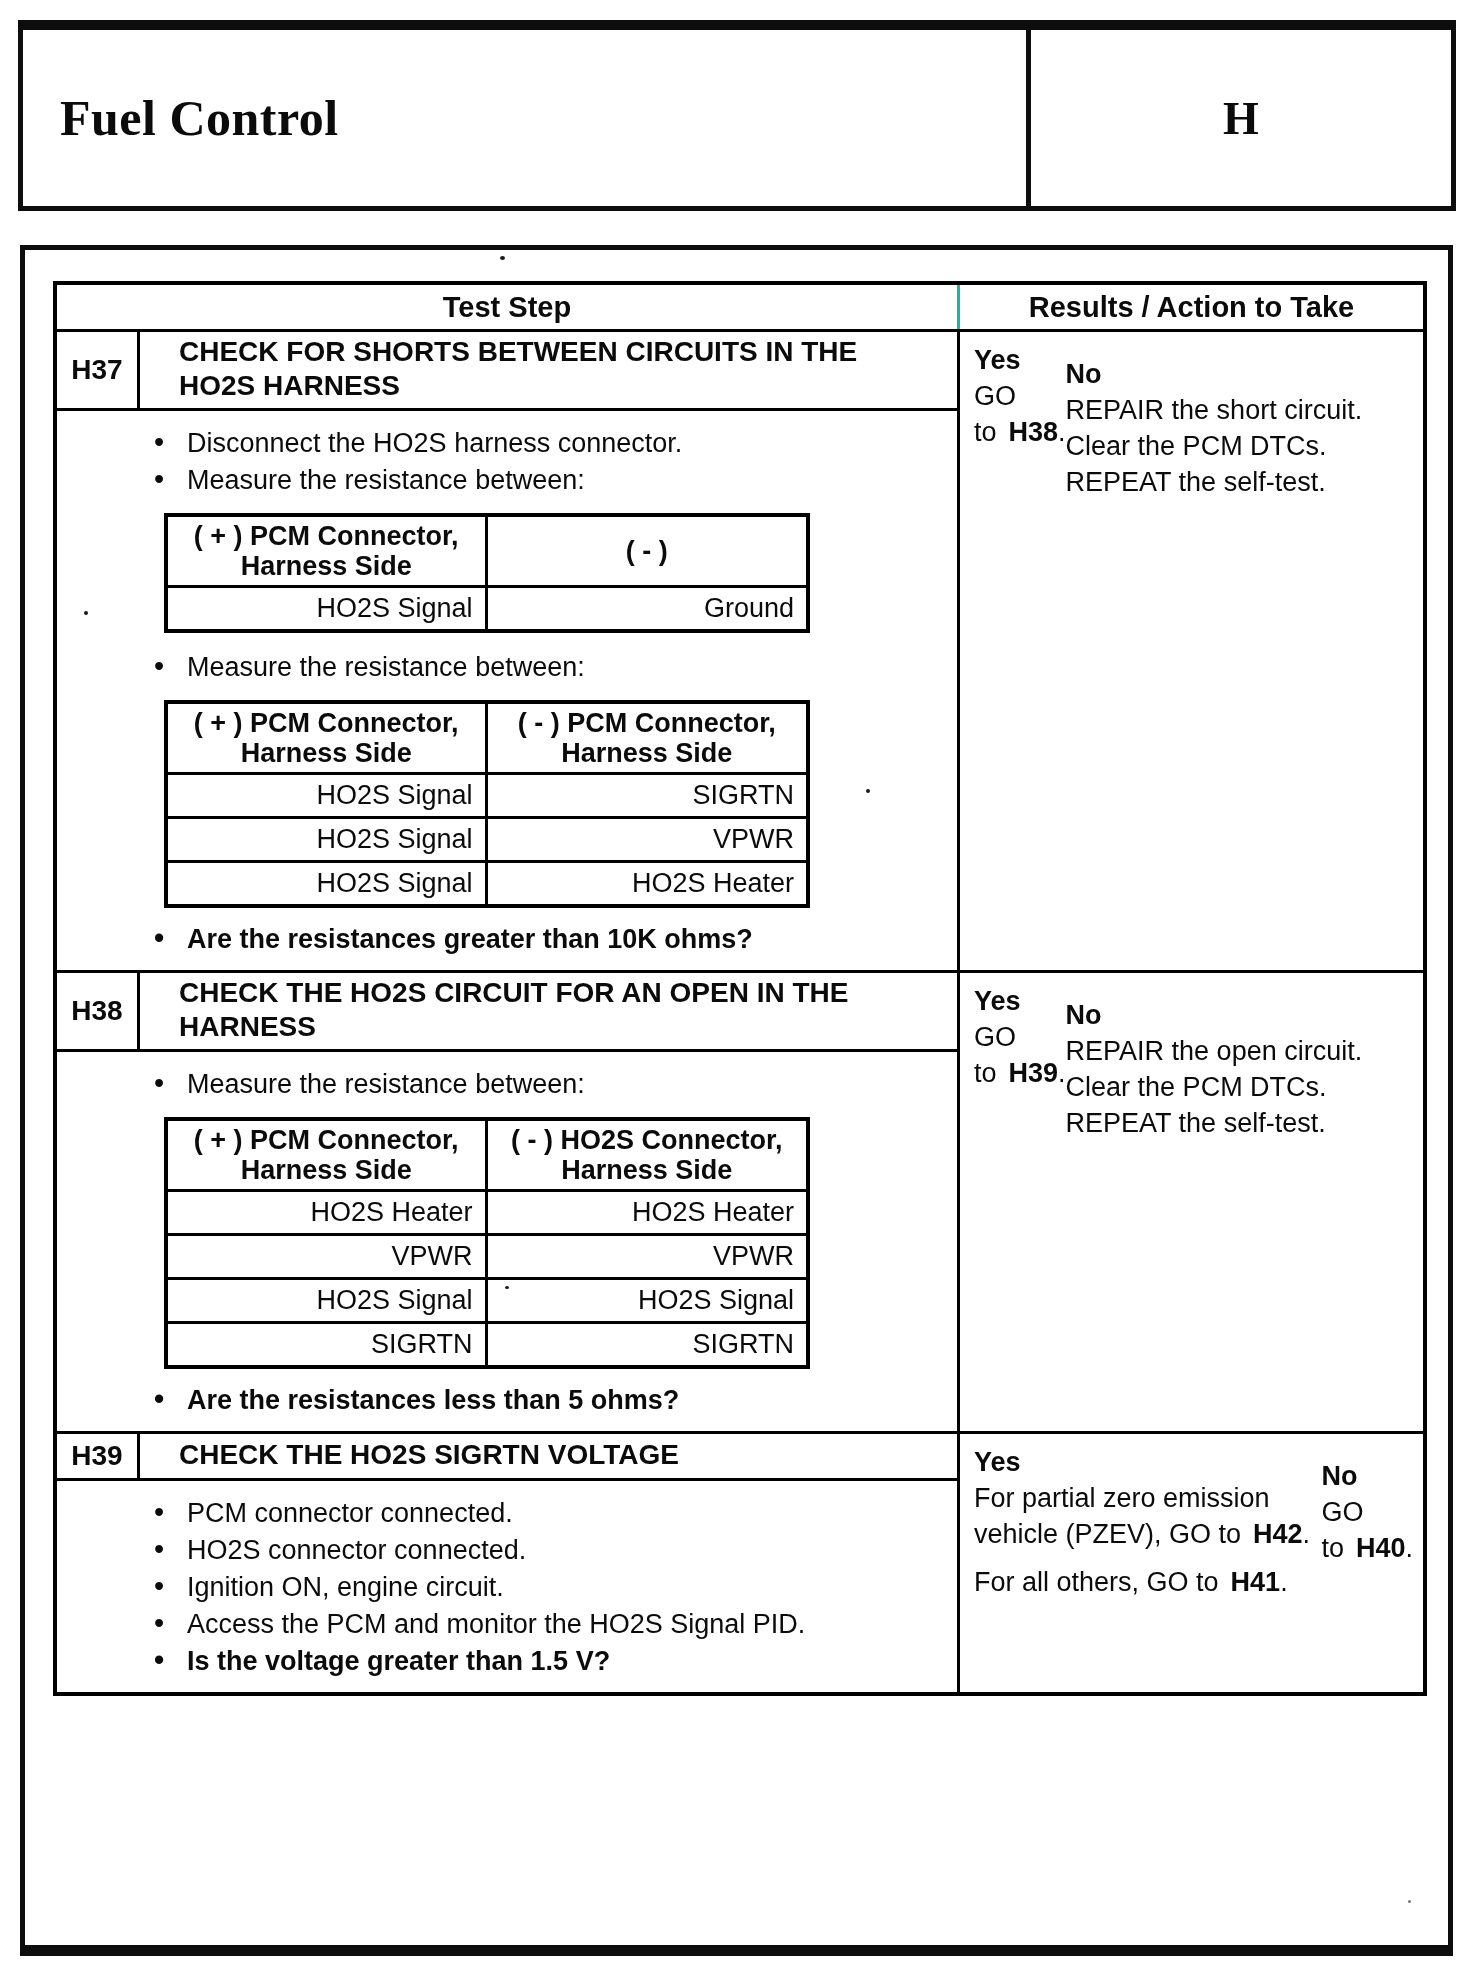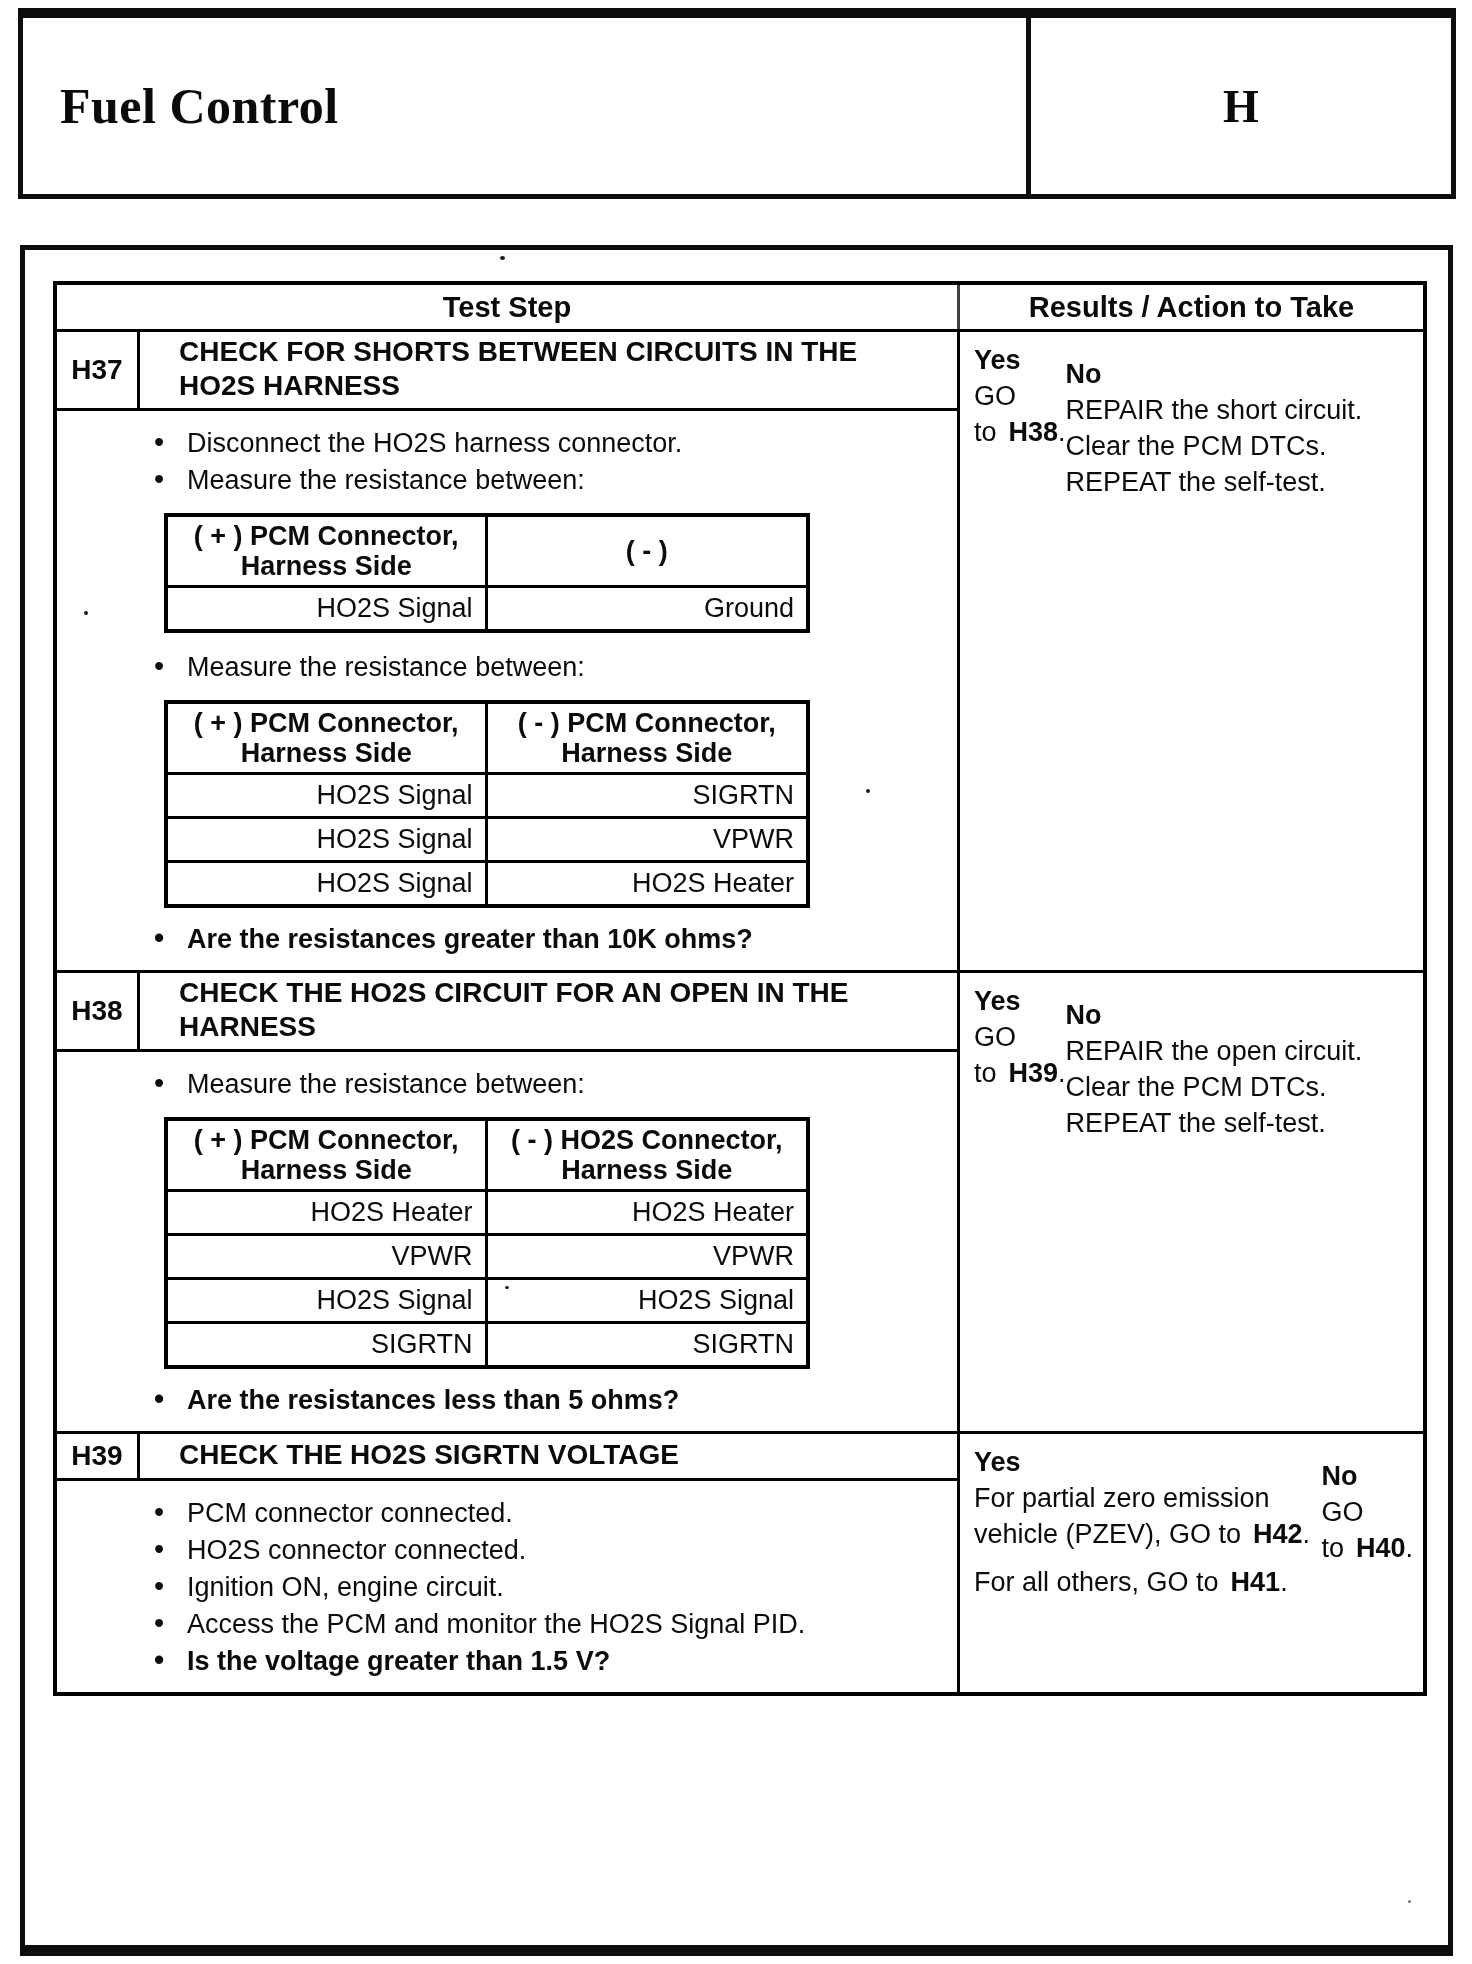--- a/index.html
+++ b/index.html
@@ -3,21 +3,21 @@
 <meta charset="utf-8">
 <style>
   html,body { margin:0; padding:0; background:#e8e8e8; }
   .page {
     position:relative; width:1472px; height:1964px; background:#ffffff;
     font-family:"Liberation Sans", sans-serif; color:#0b0b0b; overflow:hidden;
   }
 
   
   .title-box {
-    position:absolute; left:18px; top:8px; width:1428px; height:176px;
+    position:absolute; left:18px; top:20px; width:1428px; height:176px;
     border:5px solid #0d0d0d; border-top-width:10px; display:flex;
   }
   .title-left { flex:1; display:flex; align-items:center; padding-left:37px; }
   .title-right {
     width:420px; border-left:5px solid #0d0d0d; display:flex;
     align-items:center; justify-content:center;
   }
   .doc-title {
     font-family:"Liberation Serif", serif; font-weight:700; font-size:50px;
     letter-spacing:0.5px;
@@ -43,21 +43,21 @@
   .res-col   {
     flex:1; display:flex; flex-direction:row; justify-content:flex-end;
     padding:10px 10px 12px 14px; font-size:27px; line-height:36px;
   }
   .res-col.pad-lg { padding-bottom:26px; }
 
   .thead-cell {
     display:flex; align-items:center; justify-content:center;
     font-weight:700; font-size:29px; height:44px;
   }
-  .thead-left { width:900px; border-right:3px solid #404040; }
+  .thead-left { width:900px; border-right:3px solid #14b8a6; }
   .thead-right { flex:1; }
 
   .step-head { display:flex; border-bottom:3px solid #000; min-height:70px;gap:24px; }
   .step-head.one-line { min-height:44px; }
   .step-num {
     width:80px; border-right:3px solid #000; display:flex;
     align-items:center; justify-content:center; font-weight:700; font-size:28px;
   }
   .step-title {
     flex:1; display:flex; align-items:center;

